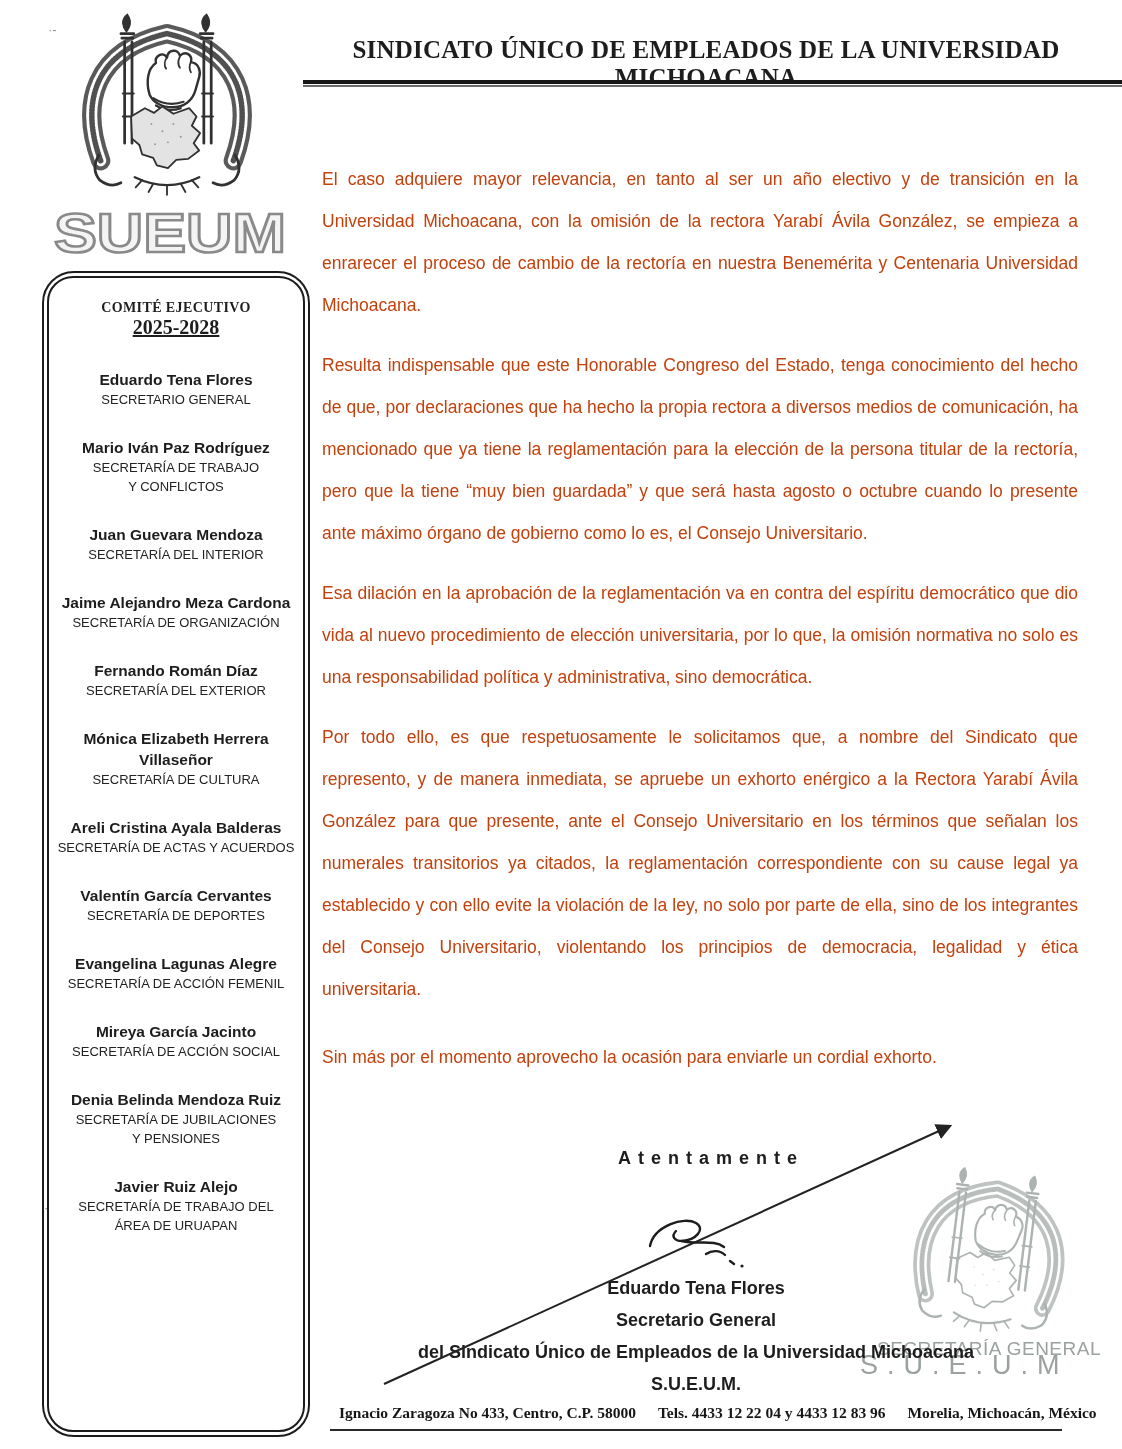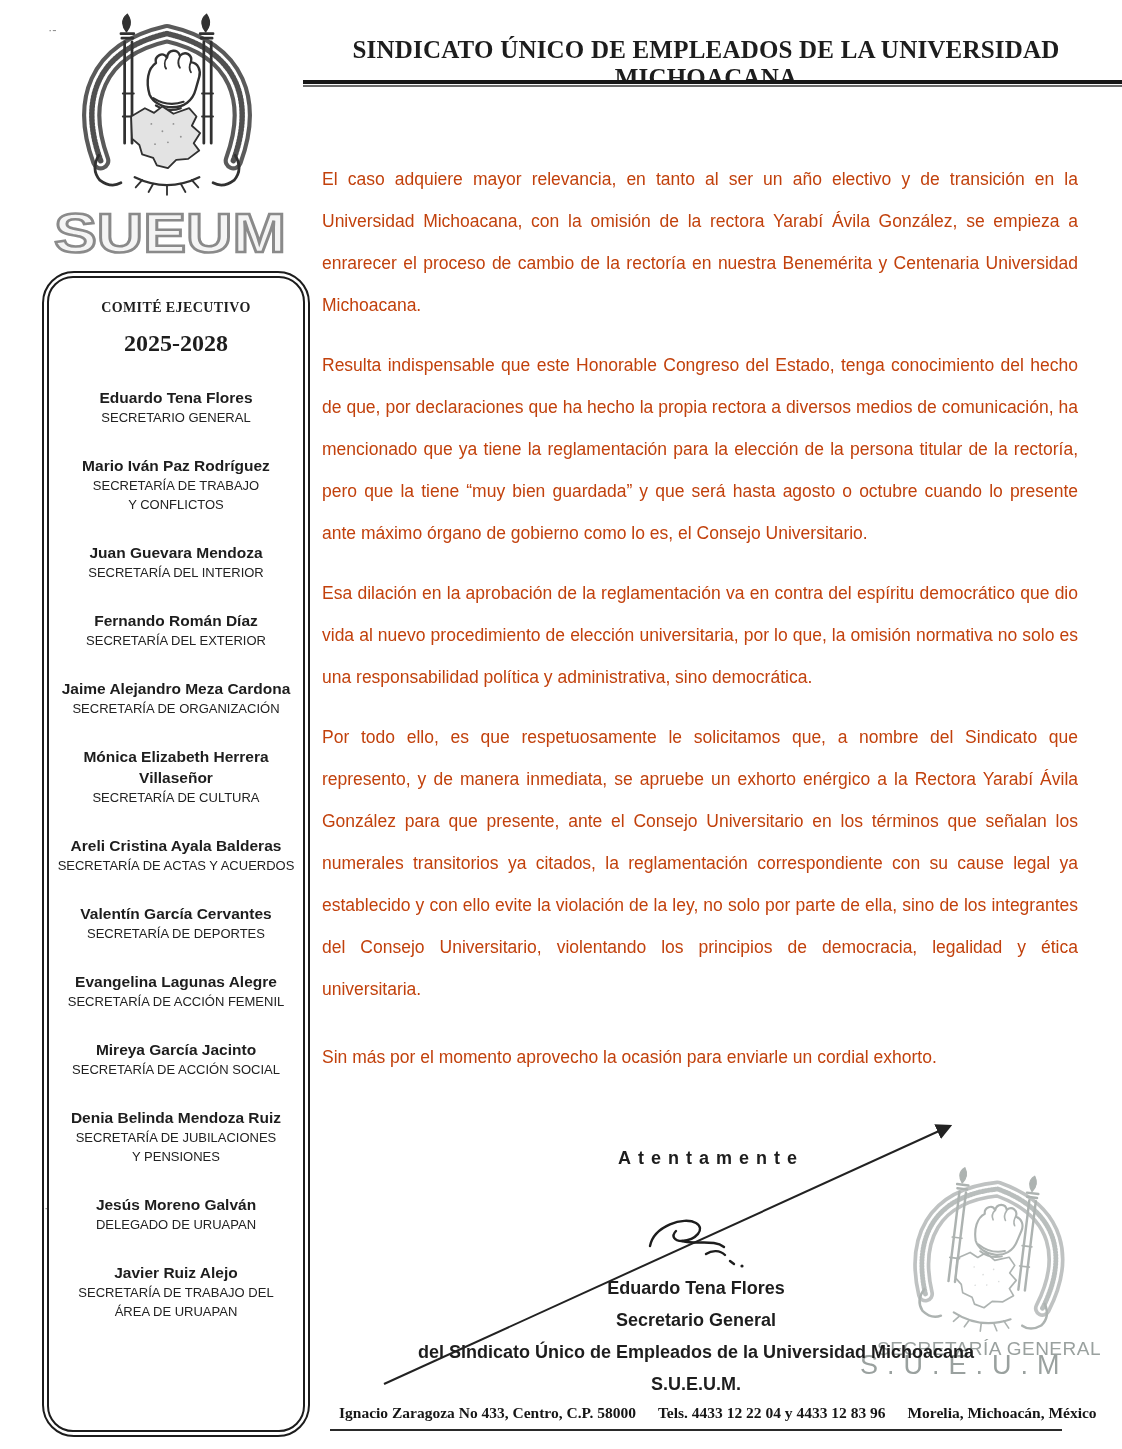--- a/index.html
+++ b/index.html
@@ -17,21 +17,21 @@
                --map-fill:#e3e3e3;--flesh:#ffffff;}
   .sueum-word{position:absolute;left:46px;top:202px;width:248px;height:64px;}
   .stamp-emblem{color:#a7adab;--map-fill:transparent;--flesh:transparent;--ribbon-fill:#ffffff;}
 
   
   .sidebar{position:absolute;left:42px;top:271px;width:268px;height:1166px;
            border:2.5px solid #1c1c1c;border-radius:32px;box-sizing:border-box;}
   .sidebar::after{content:"";position:absolute;inset:3px;border:2px solid #1c1c1c;border-radius:26px;pointer-events:none;}
   .sidebar-inner{position:relative;height:100%;box-sizing:border-box;padding:27px 12px 8px;text-align:center;overflow:hidden;}
   .committee-title{font-family:"Liberation Serif",serif;font-weight:bold;font-size:14px;letter-spacing:.4px;}
-  .committee-term{font-family:"Liberation Serif",serif;font-weight:bold;font-size:24px;margin:14px 0 30px;}
+  .committee-term{font-family:"Liberation Serif",serif;font-weight:bold;font-size:20px;margin:0 0 30px;text-decoration:underline;}
   .member{margin-bottom:28px;}
   .member-name{font-weight:bold;font-size:15.5px;line-height:21px;}
   .member-role{font-size:13px;line-height:19px;white-space:pre-line;color:#222;}
 
   
   .letter-body{position:absolute;left:322px;top:158px;width:756px;}
   .para{margin:0 0 18px;font-size:17.5px;line-height:42px;text-align:justify;color:#c2410c;}
   .para:last-child{margin-top:26px;}
 
   
@@ -133,27 +133,27 @@
             <div class="member-role">SECRETARÍA DE TRABAJO
 Y CONFLICTOS</div>
           </div>
 
           <div class="member">
             <div class="member-name">Juan Guevara Mendoza</div>
             <div class="member-role">SECRETARÍA DEL INTERIOR</div>
           </div>
 
           <div class="member">
+            <div class="member-name">Jaime Alejandro Meza Cardona</div>
+            <div class="member-role">SECRETARÍA DE ORGANIZACIÓN</div>
+          </div>
+
+          <div class="member">
             <div class="member-name">Fernando Román Díaz</div>
             <div class="member-role">SECRETARÍA DEL EXTERIOR</div>
-          </div>
-
-          <div class="member">
-            <div class="member-name">Jaime Alejandro Meza Cardona</div>
-            <div class="member-role">SECRETARÍA DE ORGANIZACIÓN</div>
           </div>
 
           <div class="member">
             <div class="member-name">Mónica Elizabeth Herrera Villaseñor</div>
             <div class="member-role">SECRETARÍA DE CULTURA</div>
           </div>
 
 
           <div class="member">
             <div class="member-name">Areli Cristina Ayala Balderas</div>
@@ -174,24 +174,20 @@
             <div class="member-name">Mireya García Jacinto</div>
             <div class="member-role">SECRETARÍA DE ACCIÓN SOCIAL</div>
           </div>
 
           <div class="member">
             <div class="member-name">Denia Belinda Mendoza Ruiz</div>
             <div class="member-role">SECRETARÍA DE JUBILACIONES
 Y PENSIONES</div>
           </div>
 
-          <div class="member">
-            <div class="member-name">Jesús Moreno Galván</div>
-            <div class="member-role">DELEGADO DE URUAPAN</div>
-          </div>
 
           <div class="member">
             <div class="member-name">Javier Ruiz Alejo</div>
             <div class="member-role">SECRETARÍA DE TRABAJO DEL
 ÁREA DE URUAPAN</div>
           </div>
         </div>
     </div>
   </aside>
 

